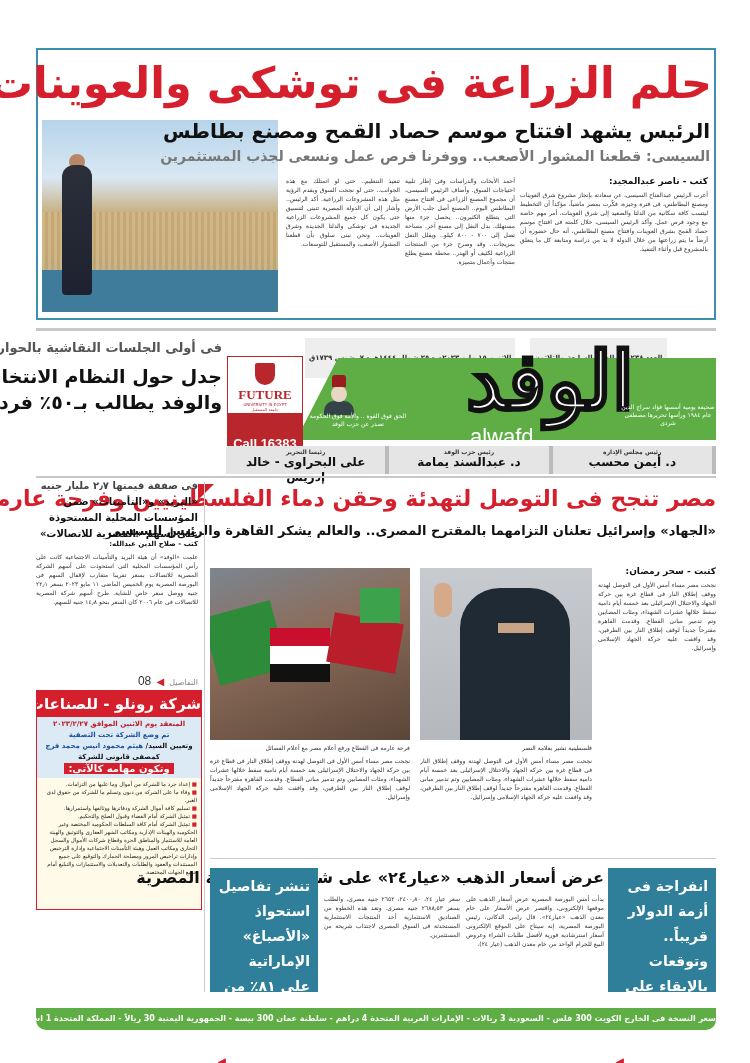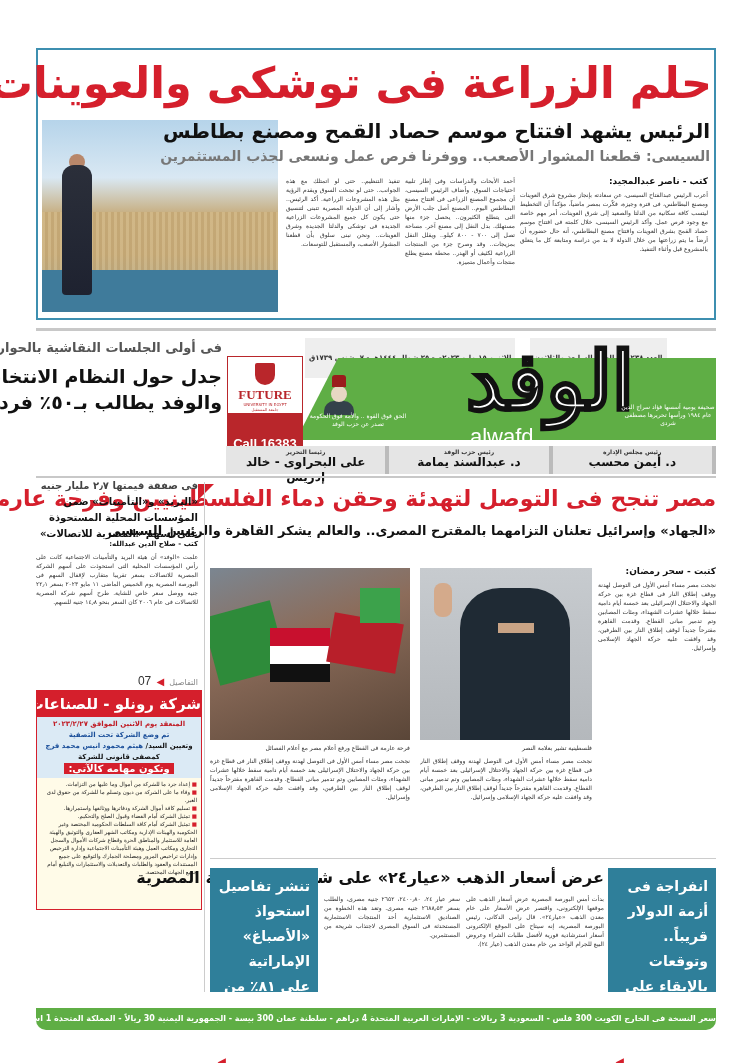--- a/index.html
+++ b/index.html
@@ -199,21 +199,21 @@
 <div class="abs text-col" style="left:210px; top:756px; width:200px; height:96px;">نجحت مصر مساء أمس الأول فى التوصل لهدنة ووقف إطلاق النار فى قطاع غزة بين حركة الجهاد والاحتلال الإسرائيلى بعد خمسة أيام دامية سقط خلالها عشرات الشهداء، ومئات المصابين وتم تدمير مبانى القطاع. وقدمت القاهرة مقترحاً جديداً لوقف إطلاق النار بين الطرفين، وقد وافقت عليه حركة الجهاد الإسلامى وإسرائيل.</div>
 <div class="abs col-rule" style="left:204px; top:482px; height:510px;"></div>
 
 <div class="abs tel-kicker">فى صفقة قيمتها ٢٫٧ مليار جنيه</div>
 <div class="abs tel-head">«البريد» و«التأمينات» ضمن المؤسسات المحلية المستحوذة على أسهم «المصرية للاتصالات»</div>
 <div class="abs tel-byline">كتب - صلاح الدين عبدالله:</div>
 <div class="abs text-col" style="left:36px; top:552px; width:162px; height:116px;">علمت «الوفد» أن هيئة البريد والتأمينات الاجتماعية كانت على رأس المؤسسات المحلية التى استحوذت على أسهم الشركة المصرية للاتصالات بسعر تقريبا متقارب لإقفال السهم فى البورصة المصرية يوم الخميس الماضى ١١ مايو ٢٠٢٣ بسعر ٢٢٫١ جنيه ووصل سعر خاص للشاية. طرح أسهم شركة المصرية للاتصالات فى عام ٢٠٠٦ كان السعر بنحو ١٤٫٨ جنيه للسهم.</div>
 <div class="abs" style="left:36px; top:670px; width:162px; text-align:right; direction:rtl;">
   <span style="font-size:8px; color:#888;">التفاصيل</span>
   <span class="ref-arrow">◀</span>
-  <span class="ref">07</span>
+  <span class="ref">08</span>
 </div>
 
 <div class="abs notice">
   <div class="notice-title">شركة رونلو - للصناعات الغذائية</div>
   <div class="notice-hl">
     <div class="notice-red">المنعقد يوم الاثنين الموافق ٢٠٢٣/٢/٢٧</div>
     <div class="notice-blue">تم وضع الشركة تحت التصفية</div>
     <div><span>وتعيين السيد/</span> <span class="notice-blue">هيثم محمود انيس محمد فرج</span></div>
     <div>كمصفى قانونى للشركة</div>
     <span class="notice-tag">وتكون مهامه كالآتى:</span>

